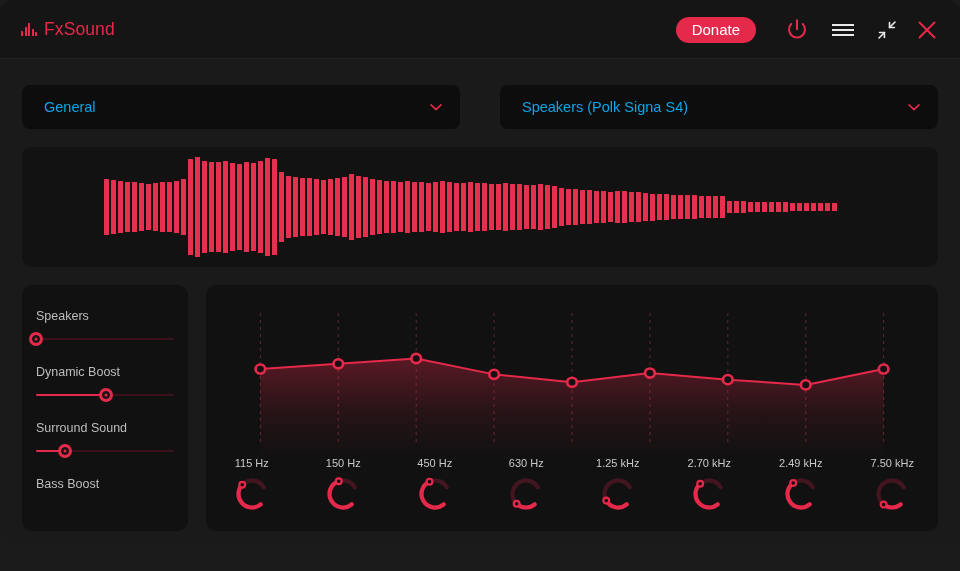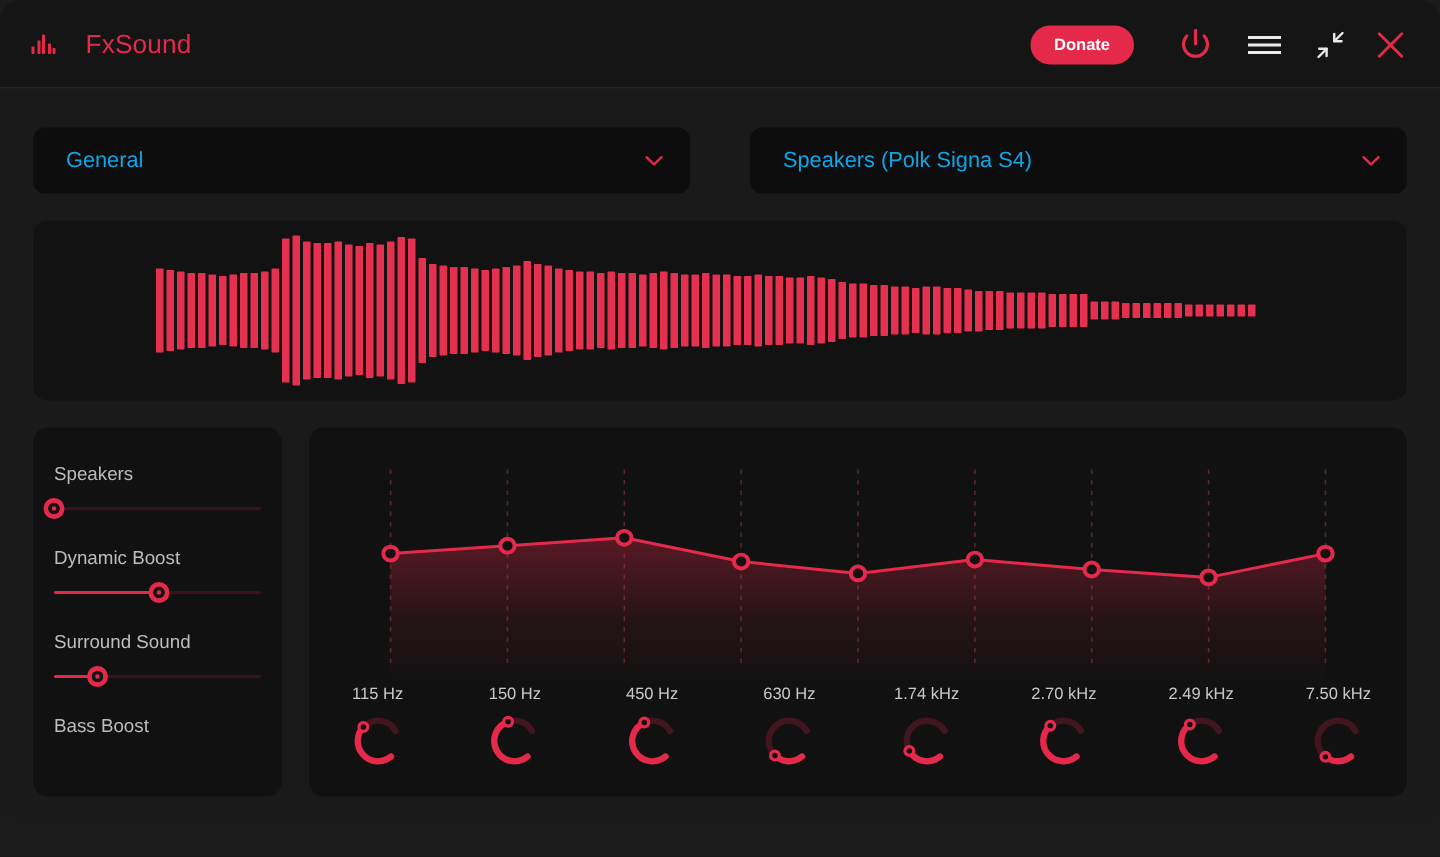--- a/index.html
+++ b/index.html
@@ -37,21 +37,21 @@
     height: 59px;
     background: #151515;
     border-bottom: 1px solid #242424;
     display: flex;
     align-items: center;
   }
 
   .brand {
     display: flex;
     align-items: center;
-    gap: 20px;
+    gap: 7px;
     margin-left: 21px;
     user-select: none;
   }
   .brand-logo {
     display: flex;
     align-items: flex-end;
     gap: 1.5px;
     height: 13px;
   }
   .brand-logo i {
@@ -82,22 +82,22 @@
   }
 
   .donate-btn {
     background: #e5294a;
     color: #ffffff;
     border: none;
     border-radius: 14px;
     height: 26px;
     padding: 0 16px;
     font-family: "Liberation Sans", sans-serif;
-    font-size: 11px;
-    font-weight: bold;
+    font-size: 15px;
+    font-weight: normal;
     cursor: pointer;
     margin-right: 24px;
   }
 
   .icon-btn {
     width: 34px;
     height: 40px;
     display: flex;
     align-items: center;
     justify-content: center;
@@ -550,21 +550,21 @@
               </div>
               <div class="eq-band">
                 <div class="band-freq">630 Hz</div>
                 <svg class="knob" viewBox="0 0 40 40">
                   <path d="M 28.68 30.34 A 13.5 13.5 0 1 1 31.69 13.25" fill="none" stroke="#431520" stroke-width="4.2" stroke-linecap="round"></path>
                   <path d="M 28.68 30.34 A 13.5 13.5 0 0 1 10.62 29.71" fill="none" stroke="#e5294a" stroke-width="4.2" stroke-linecap="round"></path>
                   <circle cx="10.62" cy="29.71" r="2.9" fill="#120d10" stroke="#e5294a" stroke-width="2.2"></circle>
                 </svg>
               </div>
               <div class="eq-band">
-                <div class="band-freq">1.74 kHz</div>
+                <div class="band-freq">1.25 kHz</div>
                 <svg class="knob" viewBox="0 0 40 40">
                   <path d="M 28.68 30.34 A 13.5 13.5 0 1 1 31.69 13.25" fill="none" stroke="#431520" stroke-width="4.2" stroke-linecap="round"></path>
                   <path d="M 28.68 30.34 A 13.5 13.5 0 0 1 8.22 26.59" fill="none" stroke="#e5294a" stroke-width="4.2" stroke-linecap="round"></path>
                   <circle cx="8.22" cy="26.59" r="2.9" fill="#120d10" stroke="#e5294a" stroke-width="2.2"></circle>
                 </svg>
               </div>
               <div class="eq-band">
                 <div class="band-freq">2.70 kHz</div>
                 <svg class="knob" viewBox="0 0 40 40">
                   <path d="M 28.68 30.34 A 13.5 13.5 0 1 1 31.69 13.25" fill="none" stroke="#431520" stroke-width="4.2" stroke-linecap="round"></path>

